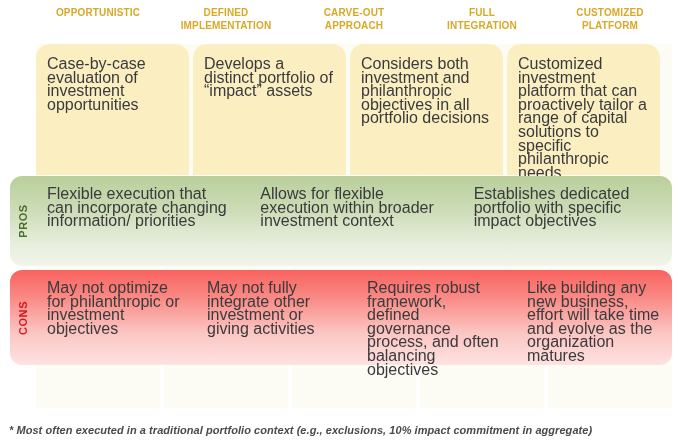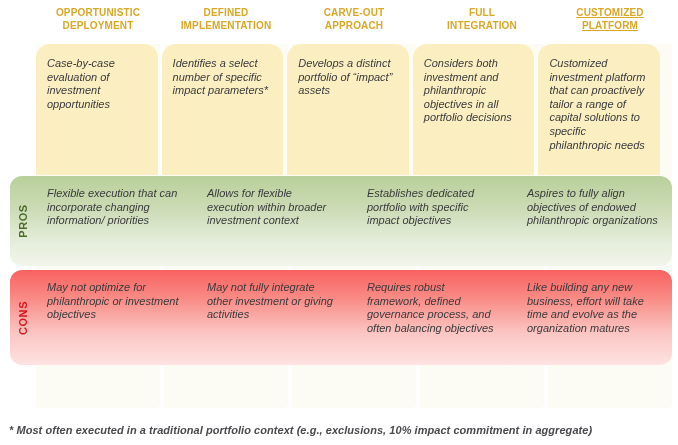--- a/index.html
+++ b/index.html
@@ -36,21 +36,21 @@
     margin-right: 4px;
     text-align: center;
     color: #D9A827;
     font-size: 10px;
     font-weight: bold;
     line-height: 12.5px;
     letter-spacing: 0.15px;
     text-transform: uppercase;
     padding-top: 1px;
   }
-  .header-cell:last-child { margin-right: 0; text-decoration: underline; }
+  .header-cell:last-child { margin-right: 0; }
   .header-cell .l2 { display: block; }
 
   
   .col-cards {
     position: absolute;
     left: 36px;
     top: 44px;
     width: 636px;
     height: 364px;
     display: flex;
@@ -132,24 +132,23 @@
   }
   .band-cells .cell {
     flex: 1 1 0;
     margin-right: 4px;
     padding: 11px 10px 6px 11px;
     box-sizing: border-box;
   }
   .band-cells .cell:last-child { margin-right: 0; }
 
   .body-text {
-    font-size: 11px;
+    font-size: 16px;
     line-height: 13.6px;
     color: #3A3A3C;
-    font-style: italic;
   }
 
   .footnote {
     position: absolute;
     left: 9px;
     top: 424px;
     width: 640px;
     font-size: 11px;
     font-style: italic;
     font-weight: bold;
@@ -158,21 +157,20 @@
   }
 </style>
 </head>
 <body>
 
 <div id="chart">
 
   <div class="headers">
     <div class="header-cell">
       <span class="l1">OPPORTUNISTIC</span>
-      <span class="l2">DEPLOYMENT</span>
     </div>
     <div class="header-cell">
       <span class="l1">DEFINED</span>
       <span class="l2">IMPLEMENTATION</span>
     </div>
     <div class="header-cell">
       <span class="l1">CARVE-OUT</span>
       <span class="l2">APPROACH</span>
     </div>
     <div class="header-cell">
@@ -189,23 +187,20 @@
     <div class="col-card"></div>
     <div class="col-card"></div>
     <div class="col-card"></div>
     <div class="col-card"></div>
     <div class="col-card"></div>
   </div>
 
   <div class="row-approach">
     <div class="cell">
       <div class="body-text">Case-by-case evaluation of investment opportunities</div>
-    </div>
-    <div class="cell">
-      <div class="body-text">Identifies a select number of specific impact parameters*</div>
     </div>
     <div class="cell">
       <div class="body-text">Develops a distinct portfolio of “impact” assets</div>
     </div>
     <div class="cell">
       <div class="body-text">Considers both investment and philanthropic objectives in all portfolio decisions</div>
     </div>
     <div class="cell">
       <div class="body-text">Customized investment platform that can proactively tailor a range of capital solutions to specific philanthropic needs</div>
     </div>
@@ -218,23 +213,20 @@
     <div class="band-cells">
       <div class="cell">
         <div class="body-text">Flexible execution that can incorporate changing information/ priorities</div>
       </div>
       <div class="cell">
         <div class="body-text">Allows for flexible execution within broader investment context</div>
       </div>
       <div class="cell">
         <div class="body-text">Establishes dedicated portfolio with specific impact objectives</div>
       </div>
-      <div class="cell">
-        <div class="body-text">Aspires to fully align objectives of endowed philanthropic organizations</div>
-      </div>
     </div>
   </div>
 
   <div class="row-cons">
     <div class="band-label cons">
       <span>CONS</span>
     </div>
     <div class="band-cells">
       <div class="cell">
         <div class="body-text">May not optimize for philanthropic or investment objectives</div>

